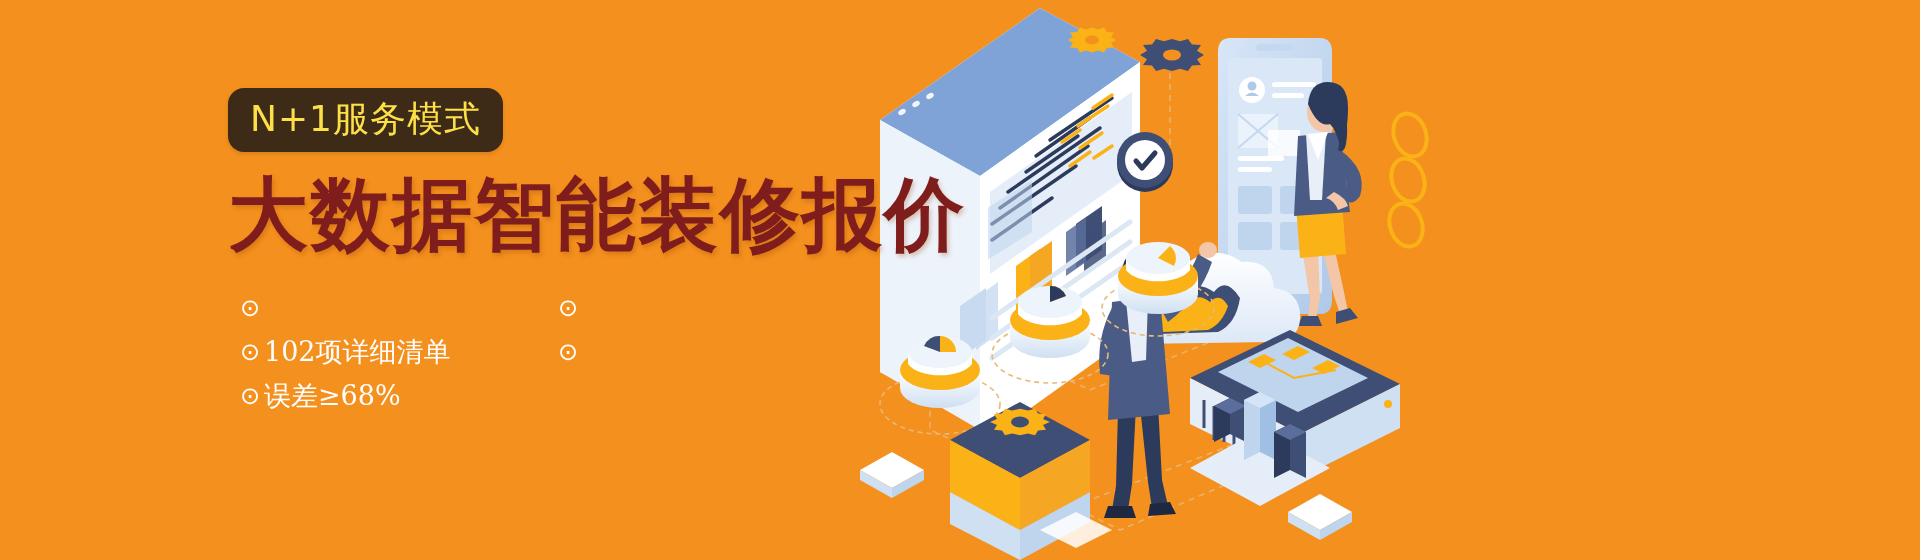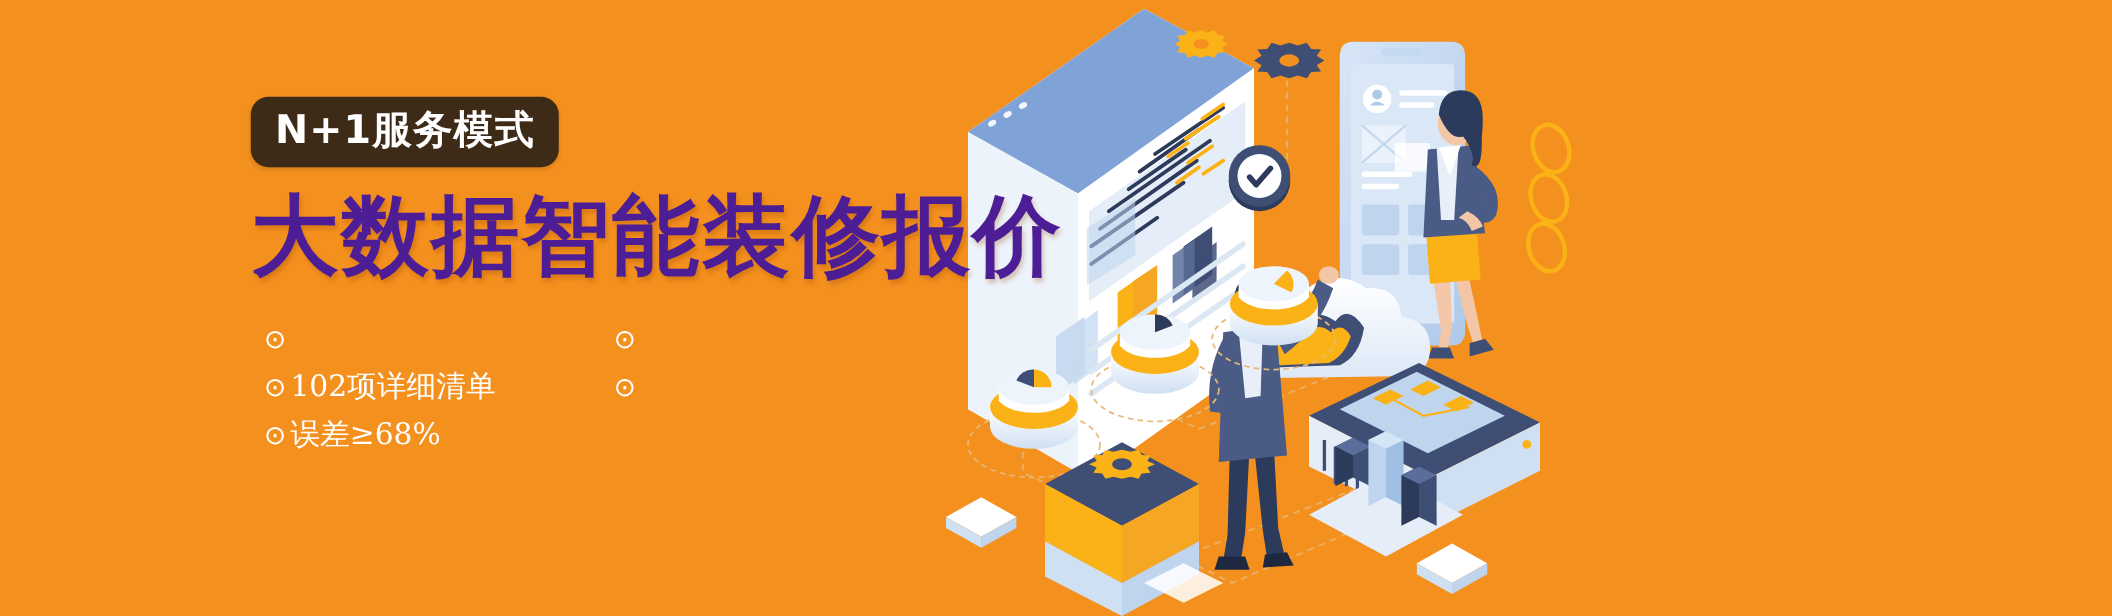--- a/index.html
+++ b/index.html
@@ -18,33 +18,33 @@
   
   .text-block {
     position:absolute;
     left:228px; top:88px;
     width:820px;
     z-index:20;
   }
   .badge {
     display:inline-block;
     background:#3D2B17;
-    color:#ffffff;
+    color:#fde047;
     font-size:36px;
-    font-weight:bold;
+    font-weight:normal;
     line-height:1;
     padding:13px 22px 15px 22px;
     border-radius:16px;
     letter-spacing:1px;
     font-family:"DejaVu Sans","Liberation Sans",sans-serif;
     box-shadow:0 2px 4px rgba(0,0,0,0.12);
   }
   .headline {
     margin-top:22px;
-    color:#4c1d95;
+    color:#7f1d1d;
     font-size:80px;
     font-weight:bold;
     line-height:1.02;
     letter-spacing:2px;
     font-family:"DejaVu Sans","Liberation Sans",sans-serif;
     text-shadow:2px 3px 4px rgba(150,70,0,0.28);
     white-space:nowrap;
   }
   .bullets {
     margin-top:30px;

